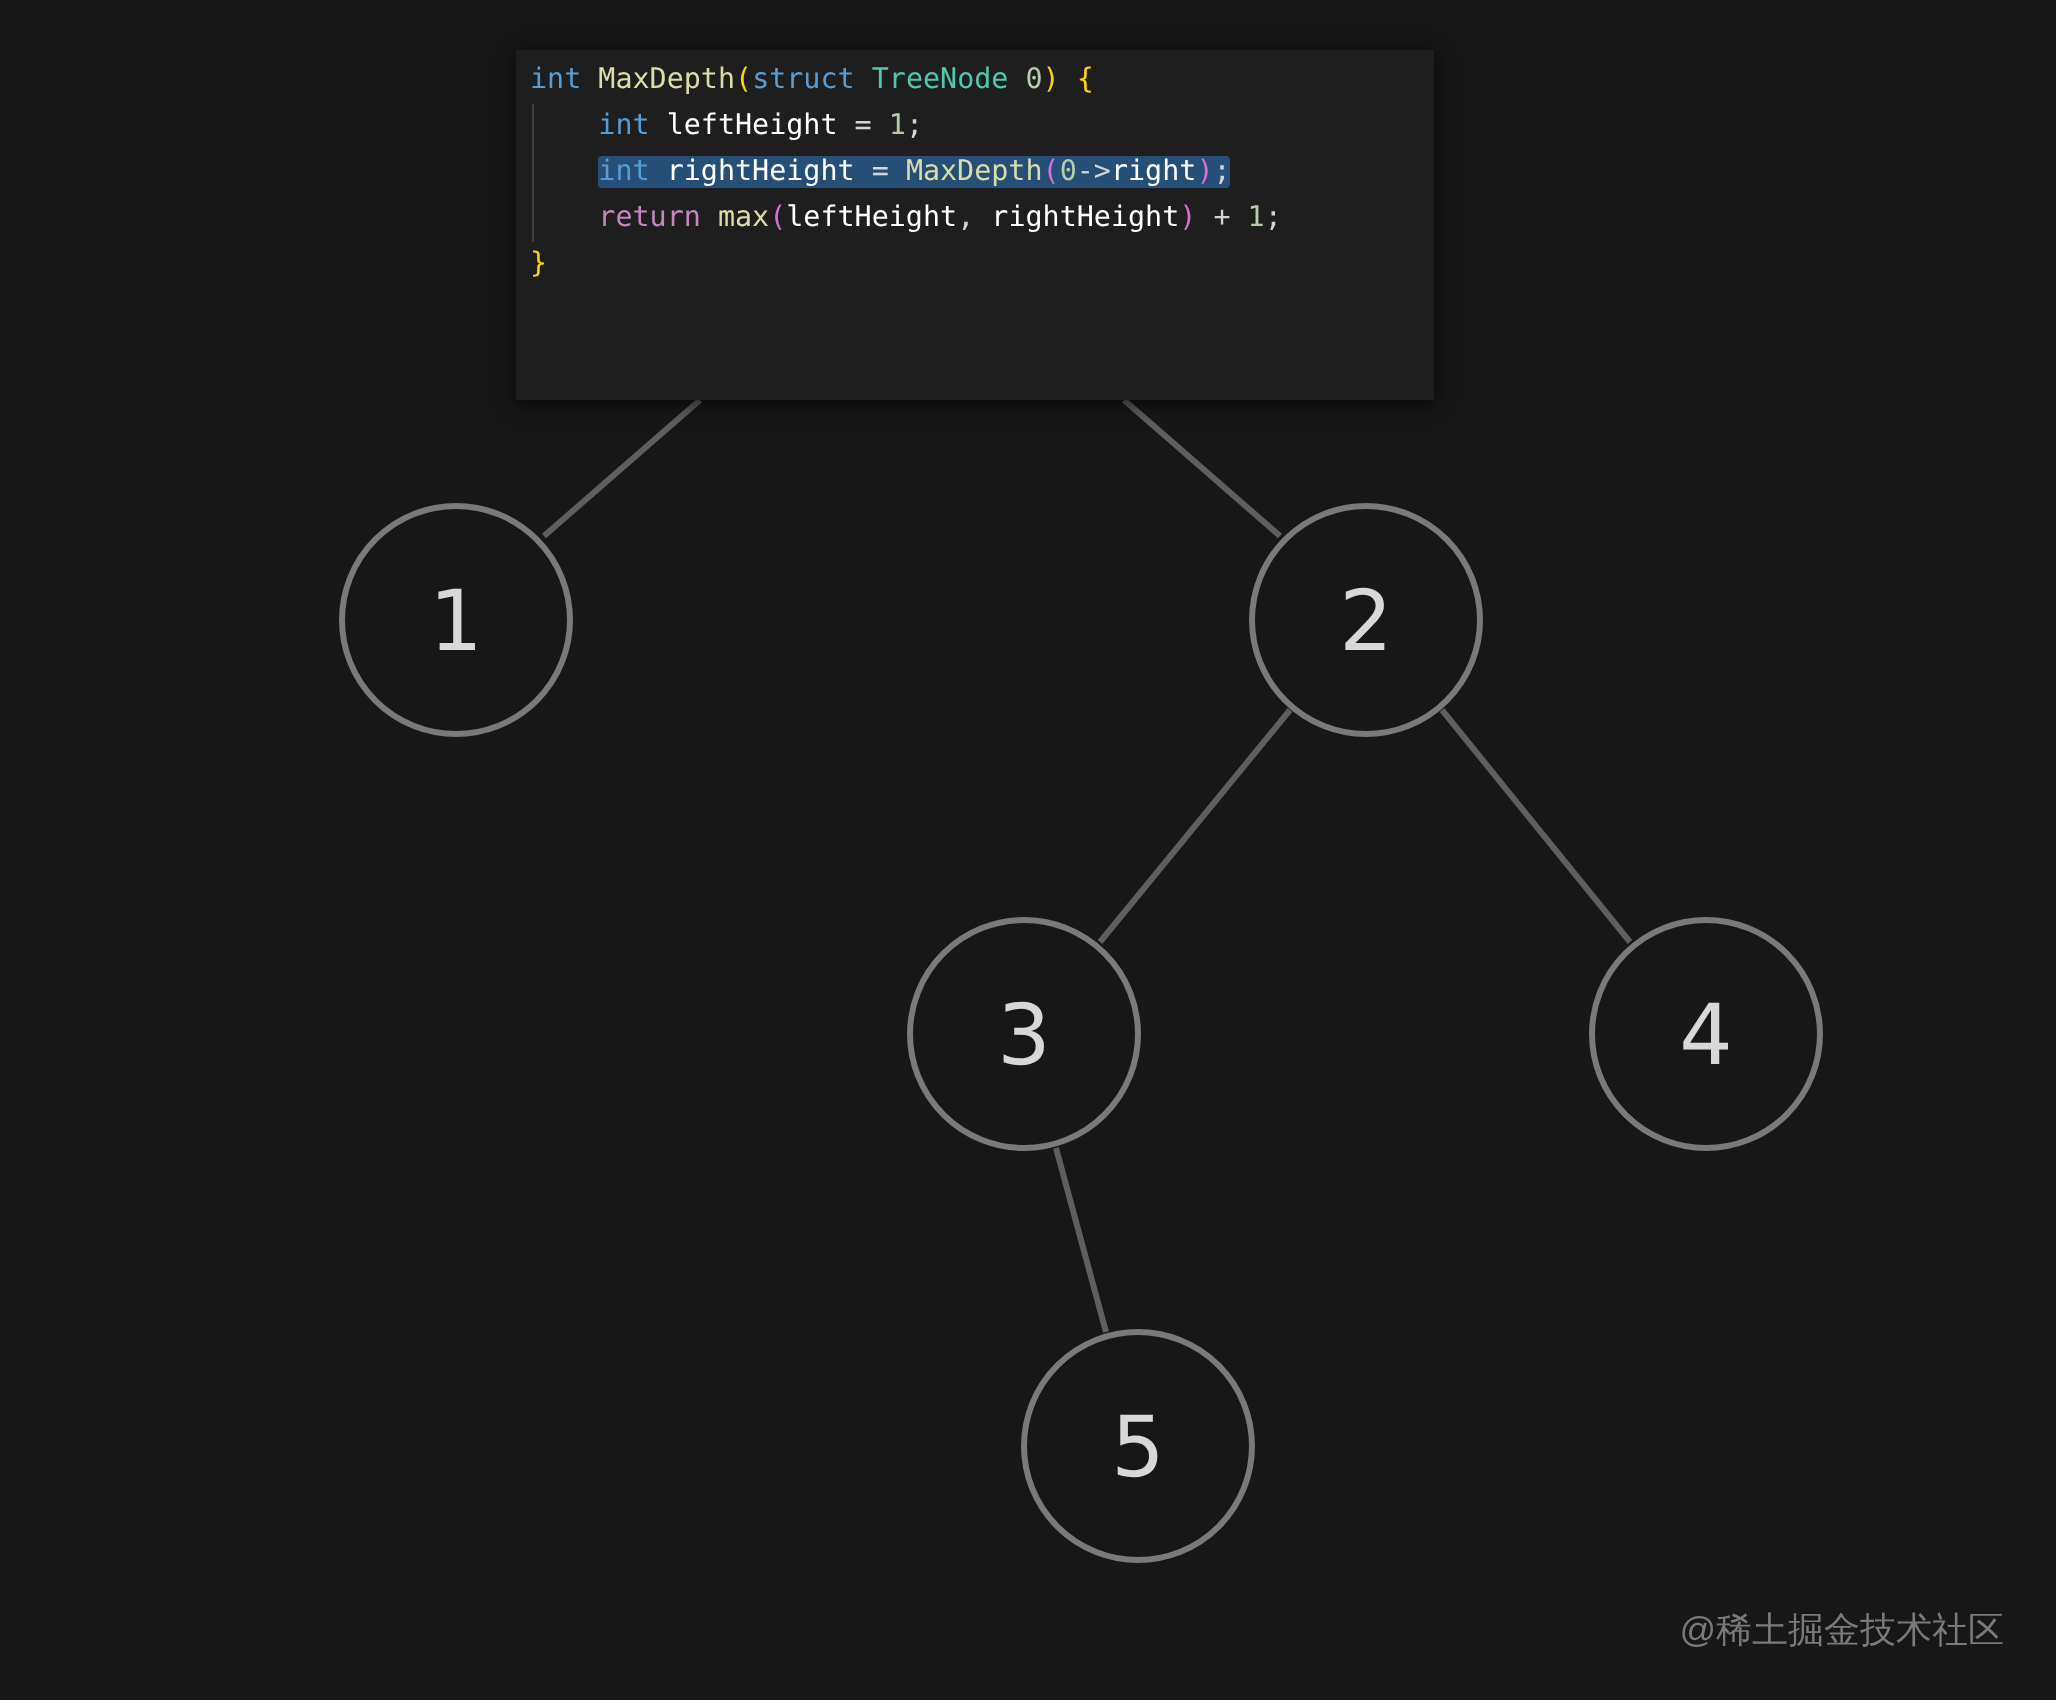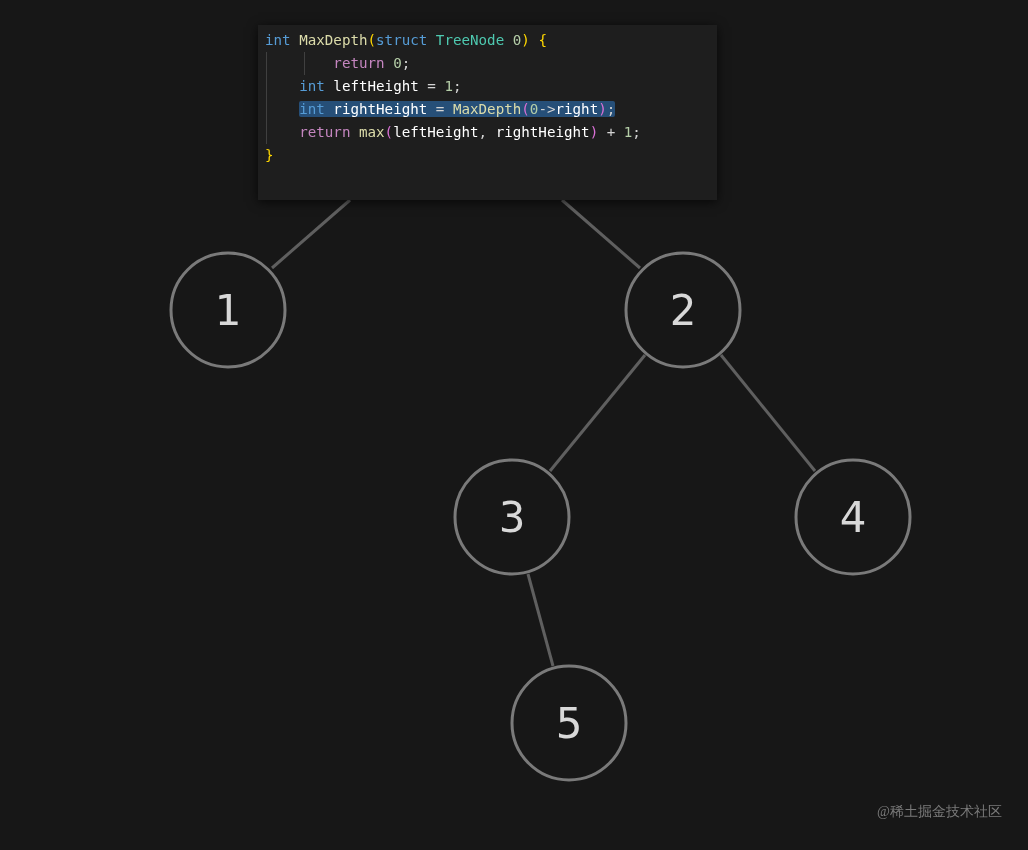--- a/index.html
+++ b/index.html
@@ -12,21 +12,21 @@
   .kw { color:#569cd6; }
   .ctl { color:#c586c0; }
   .fn { color:#dcdcaa; }
   .ty { color:#4ec9b0; }
   .num { color:#b5cea8; }
   .var { color:#ffffff;margin-top:12px; }
   .br1 { color:#ffd700; }
   .br2 { color:#da70d6; }
   .op { color:#d4d4d4; }
   .node-label { font-family:"DejaVu Sans", sans-serif; font-size:42px; fill:#d8d8d8; }
-  .watermark { position:absolute; right:26px; top:803px; color:#7a7a7a; font-size:14px; font-family:Liberation Serif, serif; }
+  .watermark { position:absolute; right:26px; top:803px; color:#7a7a7a; font-size:18px; font-family:Liberation Sans, sans-serif; }
 </style>
 </head>
 <body>
 
 <svg id="tree-svg" width="1028" height="850" viewBox="0 0 1028 850" xmlns="http://www.w3.org/2000/svg">
     <line x1="350" y1="200" x2="272" y2="268" stroke="#5f5f5f" stroke-width="3"></line>
     <line x1="562" y1="200" x2="640" y2="268" stroke="#5f5f5f" stroke-width="3"></line>
     <line x1="645" y1="355" x2="550" y2="471" stroke="#5f5f5f" stroke-width="3"></line>
     <line x1="721" y1="355" x2="815" y2="471" stroke="#5f5f5f" stroke-width="3"></line>
     <line x1="528" y1="574" x2="553" y2="666" stroke="#5f5f5f" stroke-width="3"></line>
@@ -47,20 +47,19 @@
       <text x="853" y="532" text-anchor="middle" class="node-label">4</text>
     </g>
     <g>
       <circle cx="569" cy="723" r="57" fill="#171717" stroke="#7a7a7a" stroke-width="3"></circle>
       <text x="569" y="738" text-anchor="middle" class="node-label">5</text>
     </g>
   </svg>
 
 <div class="code-box" id="code-box">
     <div class="code-line"><span></span><span><span class="kw">int</span><span class="op"> </span><span class="fn">MaxDepth</span><span class="br1">(</span><span class="kw">struct</span><span class="op"> </span><span class="ty">TreeNode</span><span class="op"> </span><span class="num">0</span><span class="br1">)</span><span class="op"> </span><span class="br1">{</span></span></div>
-    <div class="code-line"><span class="indent-guide" style="left: 1px;"></span><span class="indent-guide" style="left: 38.5px;"></span><span>        </span><span><span class="ctl">return</span><span class="op"> </span><span class="num">0</span><span class="op">;</span></span></div>
     <div class="code-line"><span class="indent-guide" style="left: 1px;"></span><span>    </span><span><span class="kw">int</span><span class="op"> </span><span class="var">leftHeight</span><span class="op"> = </span><span class="num">1</span><span class="op">;</span></span></div>
     <div class="code-line"><span class="indent-guide" style="left: 1px;"></span><span>    </span><span class="hl"><span class="kw">int</span><span class="op"> </span><span class="var">rightHeight</span><span class="op"> = </span><span class="fn">MaxDepth</span><span class="br2">(</span><span class="num">0</span><span class="op">-&gt;</span><span class="var">right</span><span class="br2">)</span><span class="op">;</span></span></div>
     <div class="code-line"><span class="indent-guide" style="left: 1px;"></span><span>    </span><span><span class="ctl">return</span><span class="op"> </span><span class="fn">max</span><span class="br2">(</span><span class="var">leftHeight</span><span class="op">, </span><span class="var">rightHeight</span><span class="br2">)</span><span class="op"> + </span><span class="num">1</span><span class="op">;</span></span></div>
     <div class="code-line"><span></span><span><span class="br1">}</span></span></div>
   </div>
 
 <div class="watermark">@稀土掘金技术社区</div>
 
 </body></html>

